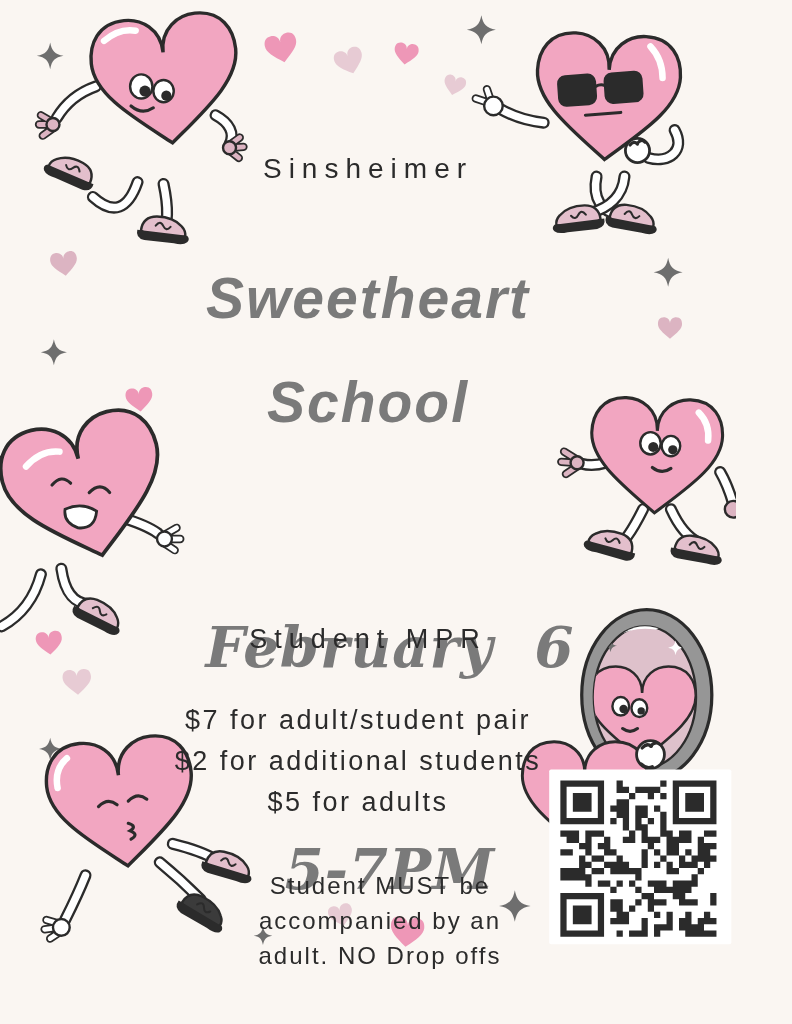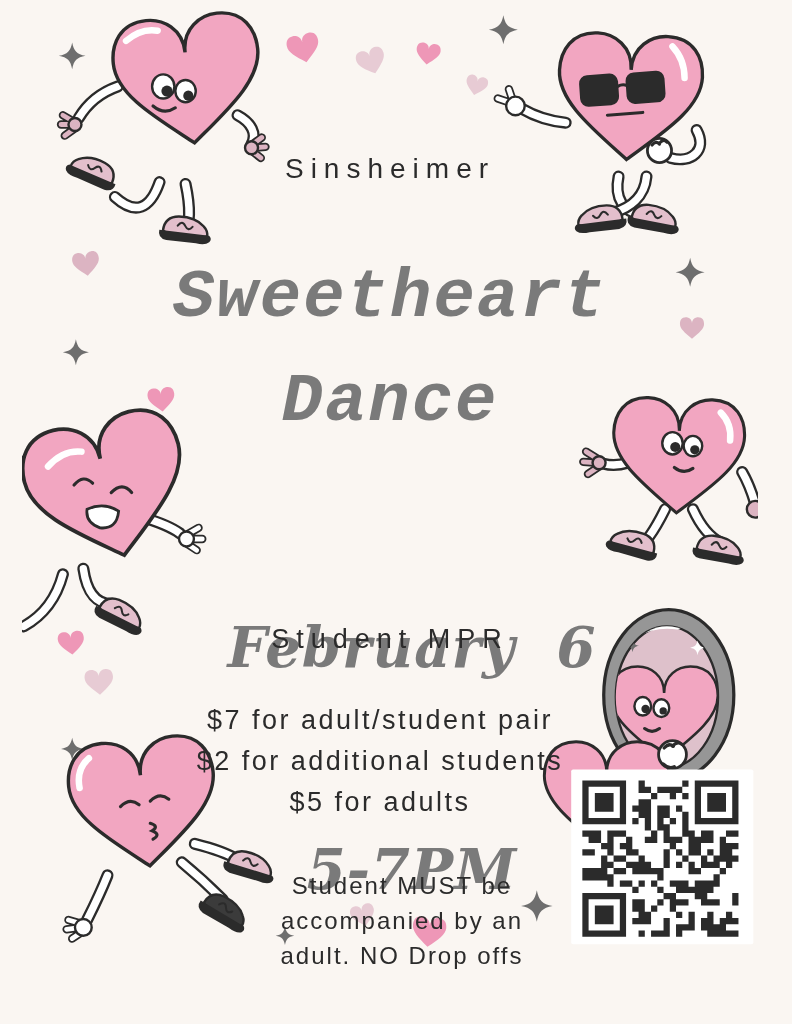--- a/index.html
+++ b/index.html
@@ -2,26 +2,26 @@
 <html style="--bg: #faf6f2; --ink: #2b2b2b; --title-gray: #7a7a7a; --pink: #f2a6c1; --pink-deep: #ee97b7; --pale: #e7cbd4; --dusty: #dcb4c2; --shoe: #e3bfcc; --mirror-frame: #969696; --mirror-glass: #dec1cb; --spark: #6e6e6e;"><head>
 <meta charset="utf-8">
 <style>
   :root{
     --bg:#faf6f2; --ink:#2b2b2b; --title-gray:#7a7a7a;
     --pink:#f2a6c1; --pink-deep:#ee97b7; --pale:#e7cbd4; --dusty:#dcb4c2;
     --shoe:#e3bfcc; --mirror-frame:#969696; --mirror-glass:#dec1cb; --spark:#6e6e6e;
   }
   html,body{margin:0;padding:0;background:var(--bg);}
   .poster{position:relative;width:736px;height:1024px;background:var(--bg);
-          overflow:hidden;font-family:"Liberation Sans",sans-serif;margin-left:22px;}
+          overflow:hidden;font-family:"Liberation Sans",sans-serif;}
   .decor{position:absolute;inset:0;z-index:1;}
   .txt{position:absolute;left:0;width:100%;text-align:center;z-index:2;color:var(--ink);}
   .school{top:148px;font-size:28px;letter-spacing:7px;font-weight:500;line-height:42px;}
-  .title{top:246px;font-family:Liberation Mono, monospace;font-style:italic;font-weight:700;
-         color:var(--title-gray);font-size:69px;line-height:104px;letter-spacing:2px;}
+  .title{top:246px;font-family:Liberation Sans, sans-serif;font-style:italic;font-weight:700;
+         color:var(--title-gray);font-size:57px;line-height:104px;letter-spacing:2px;}
   .date{top:462px;font-family:"DejaVu Serif",serif;font-style:italic;font-weight:700;
         color:var(--title-gray);font-size:56px;line-height:74px;letter-spacing:1px;
         transform:translateX(22px);white-space:pre;}
   .venue{top:624px;font-size:27px;letter-spacing:7px;font-weight:500;}
   .pricing{top:700px;font-size:27px;letter-spacing:2.5px;line-height:41px;transform:translateX(-10px);}
   .note{top:868px;font-size:24px;letter-spacing:2px;line-height:35px;font-weight:500;transform:translateX(12px);}
 
   
   .body{stroke:var(--ink);stroke-width:2.6;}
   .c-pink{fill:var(--pink);} .c-pinkdeep{fill:var(--pink-deep);} .c-pale{fill:var(--pale);}
@@ -234,21 +234,21 @@
       <path id="qr-path" class="qrmods" d="M603.00,840.00h6.72v6.72h-6.72zM609.72,840.00h6.72v6.72h-6.72zM616.44,840.00h6.72v6.72h-6.72zM623.16,840.00h6.72v6.72h-6.72zM629.88,840.00h6.72v6.72h-6.72zM636.60,840.00h6.72v6.72h-6.72zM643.32,840.00h6.72v6.72h-6.72zM663.48,840.00h6.72v6.72h-6.72zM710.52,840.00h6.72v6.72h-6.72zM723.96,840.00h6.72v6.72h-6.72zM730.68,840.00h6.72v6.72h-6.72zM737.40,840.00h6.72v6.72h-6.72zM744.12,840.00h6.72v6.72h-6.72zM750.84,840.00h6.72v6.72h-6.72zM757.56,840.00h6.72v6.72h-6.72zM764.28,840.00h6.72v6.72h-6.72zM603.00,846.72h6.72v6.72h-6.72zM643.32,846.72h6.72v6.72h-6.72zM663.48,846.72h6.72v6.72h-6.72zM670.20,846.72h6.72v6.72h-6.72zM683.64,846.72h6.72v6.72h-6.72zM690.36,846.72h6.72v6.72h-6.72zM697.08,846.72h6.72v6.72h-6.72zM703.80,846.72h6.72v6.72h-6.72zM723.96,846.72h6.72v6.72h-6.72zM764.28,846.72h6.72v6.72h-6.72zM603.00,853.44h6.72v6.72h-6.72zM616.44,853.44h6.72v6.72h-6.72zM623.16,853.44h6.72v6.72h-6.72zM629.88,853.44h6.72v6.72h-6.72zM643.32,853.44h6.72v6.72h-6.72zM676.92,853.44h6.72v6.72h-6.72zM697.08,853.44h6.72v6.72h-6.72zM710.52,853.44h6.72v6.72h-6.72zM723.96,853.44h6.72v6.72h-6.72zM737.40,853.44h6.72v6.72h-6.72zM744.12,853.44h6.72v6.72h-6.72zM750.84,853.44h6.72v6.72h-6.72zM764.28,853.44h6.72v6.72h-6.72zM603.00,860.16h6.72v6.72h-6.72zM616.44,860.16h6.72v6.72h-6.72zM623.16,860.16h6.72v6.72h-6.72zM629.88,860.16h6.72v6.72h-6.72zM643.32,860.16h6.72v6.72h-6.72zM663.48,860.16h6.72v6.72h-6.72zM670.20,860.16h6.72v6.72h-6.72zM723.96,860.16h6.72v6.72h-6.72zM737.40,860.16h6.72v6.72h-6.72zM744.12,860.16h6.72v6.72h-6.72zM750.84,860.16h6.72v6.72h-6.72zM764.28,860.16h6.72v6.72h-6.72zM603.00,866.88h6.72v6.72h-6.72zM616.44,866.88h6.72v6.72h-6.72zM623.16,866.88h6.72v6.72h-6.72zM629.88,866.88h6.72v6.72h-6.72zM643.32,866.88h6.72v6.72h-6.72zM656.76,866.88h6.72v6.72h-6.72zM663.48,866.88h6.72v6.72h-6.72zM670.20,866.88h6.72v6.72h-6.72zM683.64,866.88h6.72v6.72h-6.72zM690.36,866.88h6.72v6.72h-6.72zM703.80,866.88h6.72v6.72h-6.72zM723.96,866.88h6.72v6.72h-6.72zM737.40,866.88h6.72v6.72h-6.72zM744.12,866.88h6.72v6.72h-6.72zM750.84,866.88h6.72v6.72h-6.72zM764.28,866.88h6.72v6.72h-6.72zM603.00,873.60h6.72v6.72h-6.72zM643.32,873.60h6.72v6.72h-6.72zM663.48,873.60h6.72v6.72h-6.72zM670.20,873.60h6.72v6.72h-6.72zM683.64,873.60h6.72v6.72h-6.72zM690.36,873.60h6.72v6.72h-6.72zM710.52,873.60h6.72v6.72h-6.72zM723.96,873.60h6.72v6.72h-6.72zM764.28,873.60h6.72v6.72h-6.72zM603.00,880.32h6.72v6.72h-6.72zM609.72,880.32h6.72v6.72h-6.72zM616.44,880.32h6.72v6.72h-6.72zM623.16,880.32h6.72v6.72h-6.72zM629.88,880.32h6.72v6.72h-6.72zM636.60,880.32h6.72v6.72h-6.72zM643.32,880.32h6.72v6.72h-6.72zM656.76,880.32h6.72v6.72h-6.72zM670.20,880.32h6.72v6.72h-6.72zM683.64,880.32h6.72v6.72h-6.72zM697.08,880.32h6.72v6.72h-6.72zM710.52,880.32h6.72v6.72h-6.72zM723.96,880.32h6.72v6.72h-6.72zM730.68,880.32h6.72v6.72h-6.72zM737.40,880.32h6.72v6.72h-6.72zM744.12,880.32h6.72v6.72h-6.72zM750.84,880.32h6.72v6.72h-6.72zM757.56,880.32h6.72v6.72h-6.72zM764.28,880.32h6.72v6.72h-6.72zM670.20,887.04h6.72v6.72h-6.72zM683.64,887.04h6.72v6.72h-6.72zM690.36,887.04h6.72v6.72h-6.72zM710.52,887.04h6.72v6.72h-6.72zM603.00,893.76h6.72v6.72h-6.72zM609.72,893.76h6.72v6.72h-6.72zM616.44,893.76h6.72v6.72h-6.72zM629.88,893.76h6.72v6.72h-6.72zM636.60,893.76h6.72v6.72h-6.72zM643.32,893.76h6.72v6.72h-6.72zM676.92,893.76h6.72v6.72h-6.72zM690.36,893.76h6.72v6.72h-6.72zM710.52,893.76h6.72v6.72h-6.72zM717.24,893.76h6.72v6.72h-6.72zM730.68,893.76h6.72v6.72h-6.72zM737.40,893.76h6.72v6.72h-6.72zM757.56,893.76h6.72v6.72h-6.72zM764.28,893.76h6.72v6.72h-6.72zM609.72,900.48h6.72v6.72h-6.72zM616.44,900.48h6.72v6.72h-6.72zM629.88,900.48h6.72v6.72h-6.72zM650.04,900.48h6.72v6.72h-6.72zM670.20,900.48h6.72v6.72h-6.72zM676.92,900.48h6.72v6.72h-6.72zM690.36,900.48h6.72v6.72h-6.72zM697.08,900.48h6.72v6.72h-6.72zM703.80,900.48h6.72v6.72h-6.72zM717.24,900.48h6.72v6.72h-6.72zM723.96,900.48h6.72v6.72h-6.72zM730.68,900.48h6.72v6.72h-6.72zM737.40,900.48h6.72v6.72h-6.72zM750.84,900.48h6.72v6.72h-6.72zM623.16,907.20h6.72v6.72h-6.72zM629.88,907.20h6.72v6.72h-6.72zM643.32,907.20h6.72v6.72h-6.72zM650.04,907.20h6.72v6.72h-6.72zM697.08,907.20h6.72v6.72h-6.72zM717.24,907.20h6.72v6.72h-6.72zM723.96,907.20h6.72v6.72h-6.72zM750.84,907.20h6.72v6.72h-6.72zM757.56,907.20h6.72v6.72h-6.72zM764.28,907.20h6.72v6.72h-6.72zM603.00,913.92h6.72v6.72h-6.72zM609.72,913.92h6.72v6.72h-6.72zM629.88,913.92h6.72v6.72h-6.72zM650.04,913.92h6.72v6.72h-6.72zM656.76,913.92h6.72v6.72h-6.72zM690.36,913.92h6.72v6.72h-6.72zM703.80,913.92h6.72v6.72h-6.72zM717.24,913.92h6.72v6.72h-6.72zM723.96,913.92h6.72v6.72h-6.72zM737.40,913.92h6.72v6.72h-6.72zM750.84,913.92h6.72v6.72h-6.72zM757.56,913.92h6.72v6.72h-6.72zM623.16,920.64h6.72v6.72h-6.72zM636.60,920.64h6.72v6.72h-6.72zM643.32,920.64h6.72v6.72h-6.72zM663.48,920.64h6.72v6.72h-6.72zM690.36,920.64h6.72v6.72h-6.72zM710.52,920.64h6.72v6.72h-6.72zM730.68,920.64h6.72v6.72h-6.72zM744.12,920.64h6.72v6.72h-6.72zM750.84,920.64h6.72v6.72h-6.72zM757.56,920.64h6.72v6.72h-6.72zM764.28,920.64h6.72v6.72h-6.72zM623.16,927.36h6.72v6.72h-6.72zM629.88,927.36h6.72v6.72h-6.72zM650.04,927.36h6.72v6.72h-6.72zM656.76,927.36h6.72v6.72h-6.72zM663.48,927.36h6.72v6.72h-6.72zM670.20,927.36h6.72v6.72h-6.72zM690.36,927.36h6.72v6.72h-6.72zM703.80,927.36h6.72v6.72h-6.72zM717.24,927.36h6.72v6.72h-6.72zM730.68,927.36h6.72v6.72h-6.72zM737.40,927.36h6.72v6.72h-6.72zM744.12,927.36h6.72v6.72h-6.72zM757.56,927.36h6.72v6.72h-6.72zM603.00,934.08h6.72v6.72h-6.72zM609.72,934.08h6.72v6.72h-6.72zM616.44,934.08h6.72v6.72h-6.72zM623.16,934.08h6.72v6.72h-6.72zM636.60,934.08h6.72v6.72h-6.72zM643.32,934.08h6.72v6.72h-6.72zM656.76,934.08h6.72v6.72h-6.72zM663.48,934.08h6.72v6.72h-6.72zM670.20,934.08h6.72v6.72h-6.72zM676.92,934.08h6.72v6.72h-6.72zM683.64,934.08h6.72v6.72h-6.72zM717.24,934.08h6.72v6.72h-6.72zM723.96,934.08h6.72v6.72h-6.72zM750.84,934.08h6.72v6.72h-6.72zM603.00,940.80h6.72v6.72h-6.72zM609.72,940.80h6.72v6.72h-6.72zM616.44,940.80h6.72v6.72h-6.72zM623.16,940.80h6.72v6.72h-6.72zM629.88,940.80h6.72v6.72h-6.72zM683.64,940.80h6.72v6.72h-6.72zM744.12,940.80h6.72v6.72h-6.72zM629.88,947.52h6.72v6.72h-6.72zM643.32,947.52h6.72v6.72h-6.72zM650.04,947.52h6.72v6.72h-6.72zM663.48,947.52h6.72v6.72h-6.72zM676.92,947.52h6.72v6.72h-6.72zM697.08,947.52h6.72v6.72h-6.72zM703.80,947.52h6.72v6.72h-6.72zM710.52,947.52h6.72v6.72h-6.72zM723.96,947.52h6.72v6.72h-6.72zM730.68,947.52h6.72v6.72h-6.72zM737.40,947.52h6.72v6.72h-6.72zM744.12,947.52h6.72v6.72h-6.72zM656.76,954.24h6.72v6.72h-6.72zM683.64,954.24h6.72v6.72h-6.72zM703.80,954.24h6.72v6.72h-6.72zM710.52,954.24h6.72v6.72h-6.72zM717.24,954.24h6.72v6.72h-6.72zM723.96,954.24h6.72v6.72h-6.72zM730.68,954.24h6.72v6.72h-6.72zM737.40,954.24h6.72v6.72h-6.72zM603.00,960.96h6.72v6.72h-6.72zM609.72,960.96h6.72v6.72h-6.72zM616.44,960.96h6.72v6.72h-6.72zM623.16,960.96h6.72v6.72h-6.72zM629.88,960.96h6.72v6.72h-6.72zM636.60,960.96h6.72v6.72h-6.72zM643.32,960.96h6.72v6.72h-6.72zM690.36,960.96h6.72v6.72h-6.72zM697.08,960.96h6.72v6.72h-6.72zM723.96,960.96h6.72v6.72h-6.72zM730.68,960.96h6.72v6.72h-6.72zM764.28,960.96h6.72v6.72h-6.72zM603.00,967.68h6.72v6.72h-6.72zM643.32,967.68h6.72v6.72h-6.72zM656.76,967.68h6.72v6.72h-6.72zM663.48,967.68h6.72v6.72h-6.72zM683.64,967.68h6.72v6.72h-6.72zM697.08,967.68h6.72v6.72h-6.72zM703.80,967.68h6.72v6.72h-6.72zM710.52,967.68h6.72v6.72h-6.72zM730.68,967.68h6.72v6.72h-6.72zM737.40,967.68h6.72v6.72h-6.72zM744.12,967.68h6.72v6.72h-6.72zM764.28,967.68h6.72v6.72h-6.72zM603.00,974.40h6.72v6.72h-6.72zM616.44,974.40h6.72v6.72h-6.72zM623.16,974.40h6.72v6.72h-6.72zM629.88,974.40h6.72v6.72h-6.72zM643.32,974.40h6.72v6.72h-6.72zM656.76,974.40h6.72v6.72h-6.72zM663.48,974.40h6.72v6.72h-6.72zM676.92,974.40h6.72v6.72h-6.72zM697.08,974.40h6.72v6.72h-6.72zM603.00,981.12h6.72v6.72h-6.72zM616.44,981.12h6.72v6.72h-6.72zM623.16,981.12h6.72v6.72h-6.72zM629.88,981.12h6.72v6.72h-6.72zM643.32,981.12h6.72v6.72h-6.72zM663.48,981.12h6.72v6.72h-6.72zM670.20,981.12h6.72v6.72h-6.72zM703.80,981.12h6.72v6.72h-6.72zM717.24,981.12h6.72v6.72h-6.72zM737.40,981.12h6.72v6.72h-6.72zM757.56,981.12h6.72v6.72h-6.72zM603.00,987.84h6.72v6.72h-6.72zM616.44,987.84h6.72v6.72h-6.72zM623.16,987.84h6.72v6.72h-6.72zM629.88,987.84h6.72v6.72h-6.72zM643.32,987.84h6.72v6.72h-6.72zM656.76,987.84h6.72v6.72h-6.72zM663.48,987.84h6.72v6.72h-6.72zM670.20,987.84h6.72v6.72h-6.72zM690.36,987.84h6.72v6.72h-6.72zM717.24,987.84h6.72v6.72h-6.72zM730.68,987.84h6.72v6.72h-6.72zM737.40,987.84h6.72v6.72h-6.72zM750.84,987.84h6.72v6.72h-6.72zM757.56,987.84h6.72v6.72h-6.72zM764.28,987.84h6.72v6.72h-6.72zM603.00,994.56h6.72v6.72h-6.72zM643.32,994.56h6.72v6.72h-6.72zM690.36,994.56h6.72v6.72h-6.72zM703.80,994.56h6.72v6.72h-6.72zM710.52,994.56h6.72v6.72h-6.72zM717.24,994.56h6.72v6.72h-6.72zM730.68,994.56h6.72v6.72h-6.72zM737.40,994.56h6.72v6.72h-6.72zM744.12,994.56h6.72v6.72h-6.72zM750.84,994.56h6.72v6.72h-6.72zM603.00,1001.28h6.72v6.72h-6.72zM609.72,1001.28h6.72v6.72h-6.72zM616.44,1001.28h6.72v6.72h-6.72zM623.16,1001.28h6.72v6.72h-6.72zM629.88,1001.28h6.72v6.72h-6.72zM636.60,1001.28h6.72v6.72h-6.72zM643.32,1001.28h6.72v6.72h-6.72zM663.48,1001.28h6.72v6.72h-6.72zM676.92,1001.28h6.72v6.72h-6.72zM683.64,1001.28h6.72v6.72h-6.72zM690.36,1001.28h6.72v6.72h-6.72zM703.80,1001.28h6.72v6.72h-6.72zM737.40,1001.28h6.72v6.72h-6.72zM744.12,1001.28h6.72v6.72h-6.72zM750.84,1001.28h6.72v6.72h-6.72zM757.56,1001.28h6.72v6.72h-6.72zM764.28,1001.28h6.72v6.72h-6.72z"></path>
     </g>
   </svg>
 
   <div class="txt school">
     <div>Sinsheimer</div>
   </div>
 
   <div class="txt title">
     <div>Sweetheart</div>
-    <div>Dance</div>
+    <div>School</div>
   </div>
 
   <div class="txt date">
     <div>February  6</div>
     <div>5-7PM</div>
   </div>
 
   <div class="txt venue">Student MPR</div>
 
   <div class="txt pricing">

